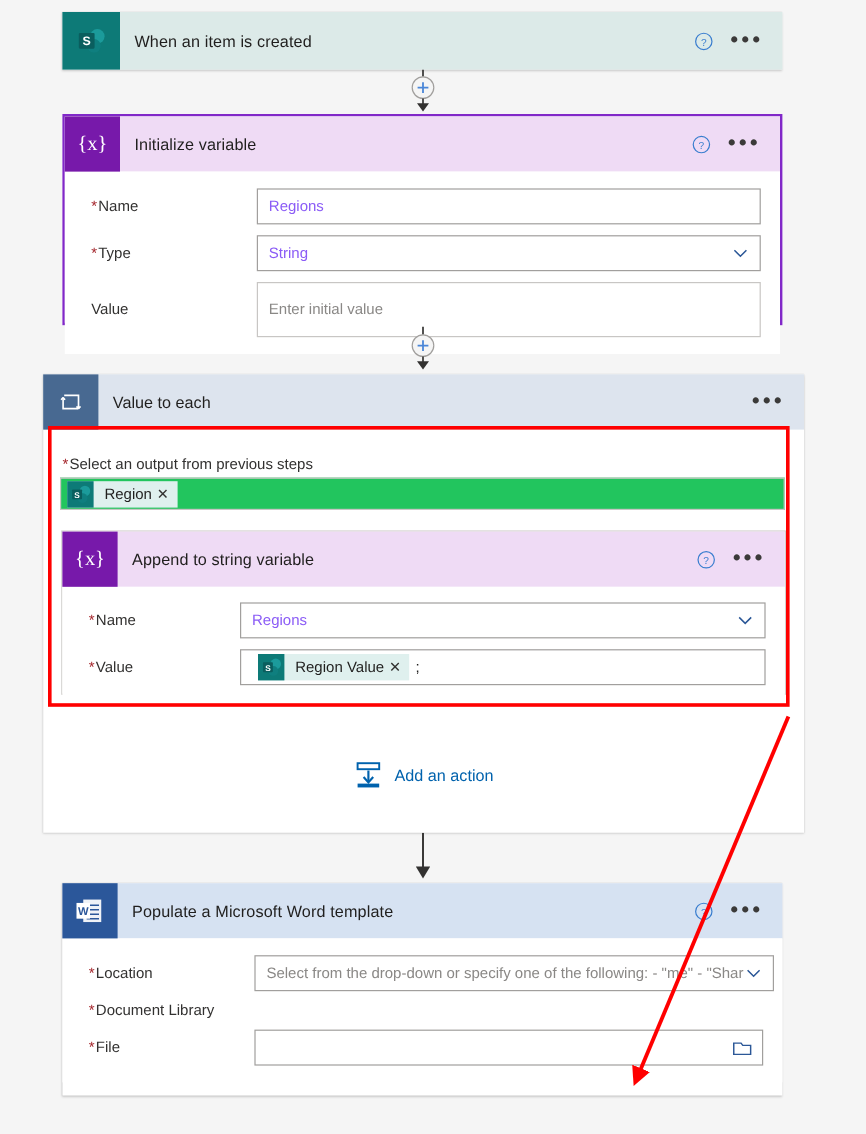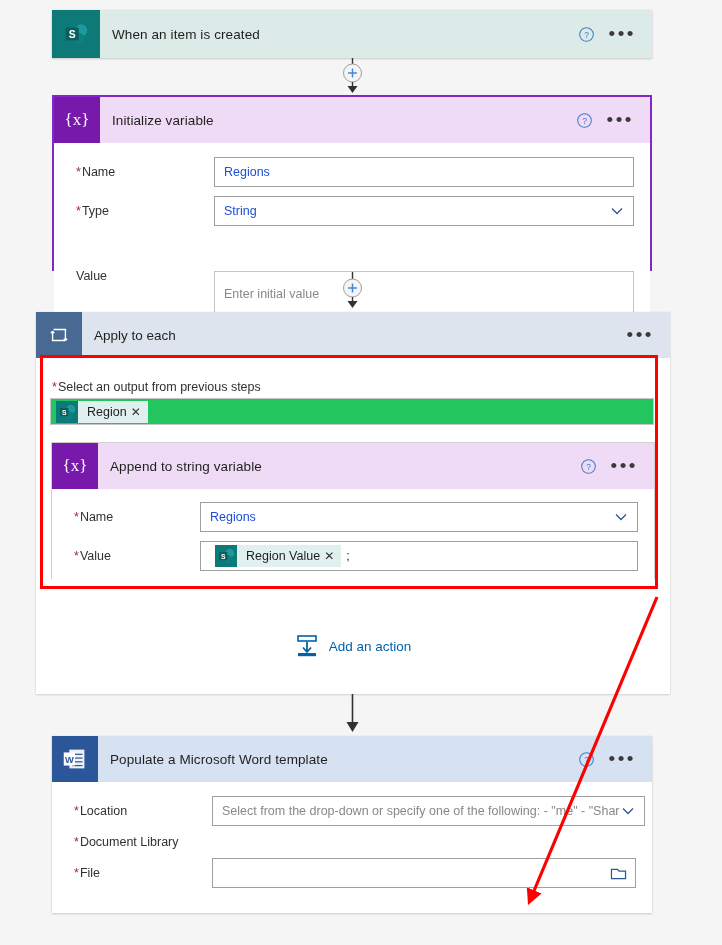--- a/index.html
+++ b/index.html
@@ -105,21 +105,21 @@
     border: 1px solid #a19f9d;
     background: #fff;
     display: flex;
     align-items: center;
     box-sizing: border-box;
     padding: 0 8px 0 9px;
     font-size: 12.5px;
     position: relative;
   }
   .fctl .ph { color: #8a8886; white-space: nowrap; overflow: hidden; }
-  .fctl .val { color: #1d4ed8; white-space: nowrap; overflow: hidden; }
+  .fctl .val { color: #8b5cf6; white-space: nowrap; overflow: hidden; }
   .chev {
     margin-left: auto;
     flex: 0 0 auto;
     width: 16px;
     height: 16px;
     display: block;
   }
   .folder-ic {
     margin-left: auto;
     flex: 0 0 auto;
@@ -300,21 +300,21 @@
           <svg class="chev" viewBox="0 0 16 16">
             <path d="M3 5.5 L8 10.5 L13 5.5" fill="none" stroke="#2b5797" stroke-width="1.3"></path>
           </svg>
         </div>
       </div>
 
       <div class="frow">
         <div class="flabel">
           <span>Value</span>
         </div>
-        <div class="fctl" style="height:46px; border-color:#c8c6c4;margin-top:36px;">
+        <div class="fctl" style="height:46px; border-color:#c8c6c4;">
           <span class="ph">Enter initial value</span>
         </div>
       </div>
 
     </div>
   </div>
 
   <div class="connector" style="left:330px; top:272px; width:45px; height:38px;">
     <svg width="45" height="38" viewBox="0 0 45 38">
       <line x1="22.5" y1="0" x2="22.5" y2="7" stroke="#323130" stroke-width="1.4"></line>
@@ -328,21 +328,21 @@
   <div class="loop-shell" style="left:36px; top:312px; width:634px; height:382px;">
     <div class="loop-head">
       <div class="loop-icon">
         <svg width="22" height="22" viewBox="0 0 24 24">
           <path d="M5 8 V18 H19" fill="none" stroke="#ffffff" stroke-width="1.5"></path>
           <path d="M19 18 V6 H6" fill="none" stroke="#ffffff" stroke-width="1.5"></path>
           <path d="M5 8 L3.2 10 M5 8 L6.8 10" fill="none" stroke="#ffffff" stroke-width="1.5"></path>
           <path d="M19 18 L17.2 16 M19 18 L20.8 16" fill="none" stroke="#ffffff" stroke-width="1.5"></path>
         </svg>
       </div>
-      <div class="loop-title">Apply to each</div>
+      <div class="loop-title">Value to each</div>
       <div class="head-actions">
         <span class="ellipsis">•••</span>
       </div>
     </div>
 
     <div style="padding:22px 16px 0 14px;">
       <div class="select-label">
         <span class="req">*</span><span>Select an output from previous steps</span>
       </div>
       <div class="output-box">

